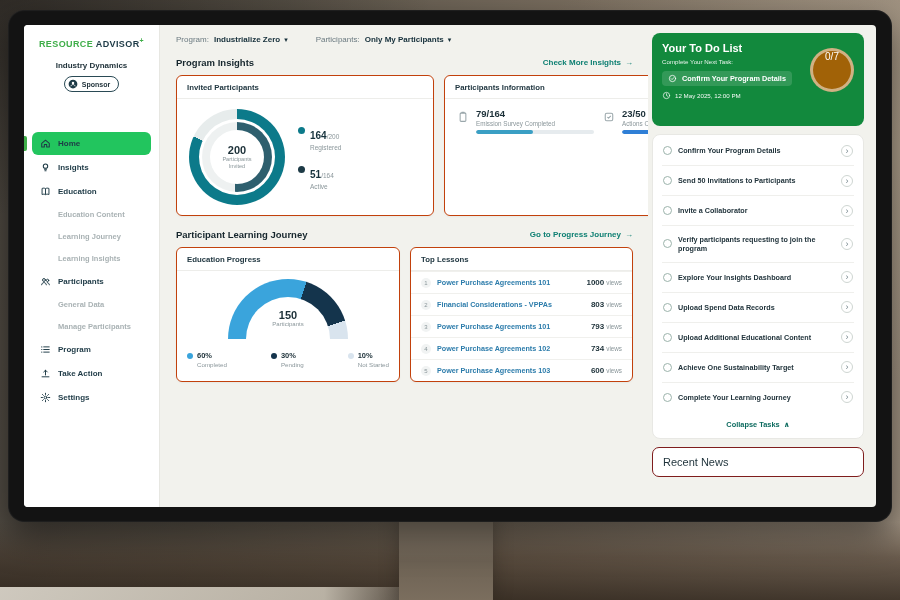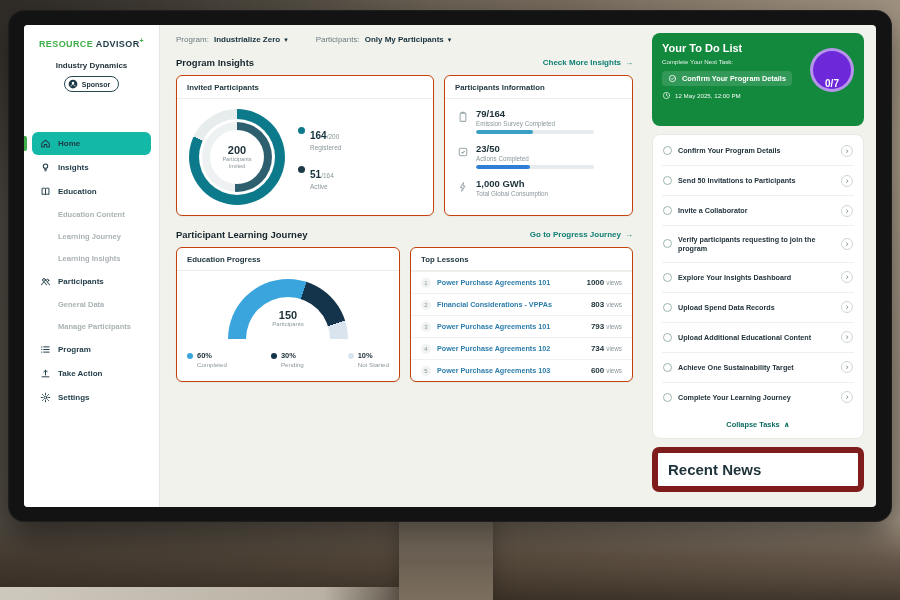--- a/index.html
+++ b/index.html
@@ -32,21 +32,21 @@
   .brand .bp { color:#3fae49; font-size:7px; vertical-align:super; }
   .org { text-align:center; font-size:8px; font-weight:700; color:#22343c; }
   .sponsor { display:flex; align-items:center; gap:4px; width:fit-content; margin:6px auto 12px;
     border:1px solid #2a4a55; border-radius:9px; padding:2px 8px 2px 3px; font-size:7px; font-weight:700; color:#22343c; }
   .sponsor svg { width:10px; height:10px; display:block; }
   .nav-item { display:flex; align-items:center; gap:7px; padding:6px 8px; margin:1px 0; border-radius:6px;
     font-size:8px; font-weight:700; color:#1e3a46; position:relative; cursor:pointer; }
   .nav-item .nicon { width:11px; height:11px; flex:none; display:flex; color:#1e3a46; }
   .nav-item .nicon svg { width:100%; height:100%; }
   .nav-item.sub { padding-left:26px; color:#a9b2b4; font-weight:600; font-size:7.5px; }
-  .nav-item.active { background:#14b8a6;margin-top:40px; }
+  .nav-item.active { background:#22c55e;margin-top:40px; }
   .nav-item.active::before { content:""; position:absolute; left:-8px; top:4px; bottom:4px; width:3px;
     background:#3fae49; border-radius:0 2px 2px 0; }
 
   
   .main { flex:1; padding:10px 15px 0 16px; overflow:hidden; }
   .welcome { font-size:16px; font-weight:800; color:#17262c; margin:4px 0 10px; }
   .filters { display:flex; gap:28px; font-size:8px; margin-bottom:13px; }
   .filter { display:flex; align-items:center; cursor:pointer; }
   .flabel { color:#6b7a80; margin-right:5px; }
   .fvalue { font-weight:700; color:#152f3a; }
@@ -69,21 +69,21 @@
   .d-val { font-size:11px; font-weight:800; color:#1c3038; }
   .d-lab { font-size:5.6px; color:#8a969a; line-height:1.2; width:38px; }
   .d-legend { display:flex; flex-direction:column; gap:13px; }
   .leg-item { display:flex; gap:5px; align-items:flex-start; }
   .dot { width:7px; height:7px; border-radius:50%; flex:none; margin-top:2px; }
   .leg-val { font-size:10px; font-weight:800; color:#16323c; }
   .leg-suf { font-size:6.5px; color:#8a969a; }
   .leg-lab { font-size:6.5px; color:#8a969a; margin-top:1px; }
 
   .card-info { flex:1; }
-  .info-body { padding:9px 12px; display:flex; flex-direction:column; gap:9px; }
+  .info-body { padding:9px 12px; display:flex; flex-direction:row; gap:9px; }
   .stat { display:flex; gap:7px; }
   .sicon { width:12px; height:12px; color:#9aa7ab; flex:none; margin-top:1px; }
   .sicon svg { width:100%; height:100%; }
   .sval { font-size:9.5px; font-weight:800; color:#1c3038; }
   .slab { font-size:6.3px; color:#8a969a; margin:1px 0 3px; }
   .strack { width:118px; height:4px; background:#e6ebee; border-radius:2px; overflow:hidden; }
   .sfill { height:100%; border-radius:2px; }
 
   .card-edu { width:224px; flex:none; }
   .gauge-clip { width:120px; height:62px; overflow:hidden; position:relative; margin:8px auto 0; }
@@ -109,32 +109,32 @@
   
   .rightcol { width:228px; flex:none; padding:8px 12px 0 4px; overflow:hidden; }
   .todo-hero { border-radius:8px; padding:9px 10px; position:relative; min-height:93px; color:#fff; background:#12893d; }
   .hero-title { font-size:11px; font-weight:800; }
   .hero-sub { font-size:6.2px; opacity:.9; margin-top:4px; }
   .hero-task { margin-top:6px; display:flex; gap:5px; align-items:center; font-size:7.3px; font-weight:700;
     background:rgba(255,255,255,.14); padding:3px 6px; border-radius:4px; width:fit-content; max-width:148px; cursor:pointer; }
   .hero-task svg, .hero-due svg { width:9px; height:9px; flex:none; }
   .hero-due { margin-top:5px; display:flex; gap:4px; align-items:center; font-size:6.2px; opacity:.95; }
   .hero-ring { position:absolute; top:15px; right:10px; width:44px; height:44px; border-radius:50%;
-    border:3px solid rgba(255,255,255,.5); background:#6d28d9; display:flex; align-items:flex-end; justify-content:center;
-    font-size:10px; font-weight:700; }
+    border:3px solid rgba(255,255,255,.5); background:#a16207; display:flex; align-items:flex-start; justify-content:center;
+    font-size:10px; font-weight:400; }
   .tasks-card { margin-top:8px; background:#fff; border:1px solid #e8e8e4; border-radius:8px; padding:1px 9px; }
   .task-row { display:flex; align-items:center; gap:6px; padding:8.5px 1px; border-bottom:1px solid #efefec; cursor:pointer; }
   .task-check { flex:none; width:9px; height:9px; border:1.2px solid #9cb3ab; border-radius:50%; }
   .task-label { flex:1; font-size:7.2px; font-weight:600; color:#22343c; line-height:1.3; padding-right:4px; }
   .task-chev { flex:none; width:12px; height:12px; border:1px solid #cfd6d2; border-radius:50%;
     display:flex; align-items:center; justify-content:center; color:#76868c; font-size:9px; line-height:0; }
   .collapse-row { display:flex; align-items:flex-start; justify-content:center; gap:4px; padding:8px;
     font-size:7.4px; font-weight:800; color:#0d6b5f; cursor:pointer; }
-  .news-bar { margin-top:8px; background:#fff; border:6px solid #7f1d1d; border-radius:7px; padding:8px 10px;
-    font-size:15px; font-weight:700; color:#1e323a; }
+  .news-bar { margin-top:8px; background:#fff; border:1px solid #7f1d1d; border-radius:7px; padding:8px 10px;
+    font-size:11px; font-weight:400; color:#1e323a; }
 </style>
 </head>
 <body>
 
 <div class="scene">
   <div class="desk"></div>
   <div class="desk-edge"></div>
   <div class="stand"></div>
 
   <div class="monitor">

